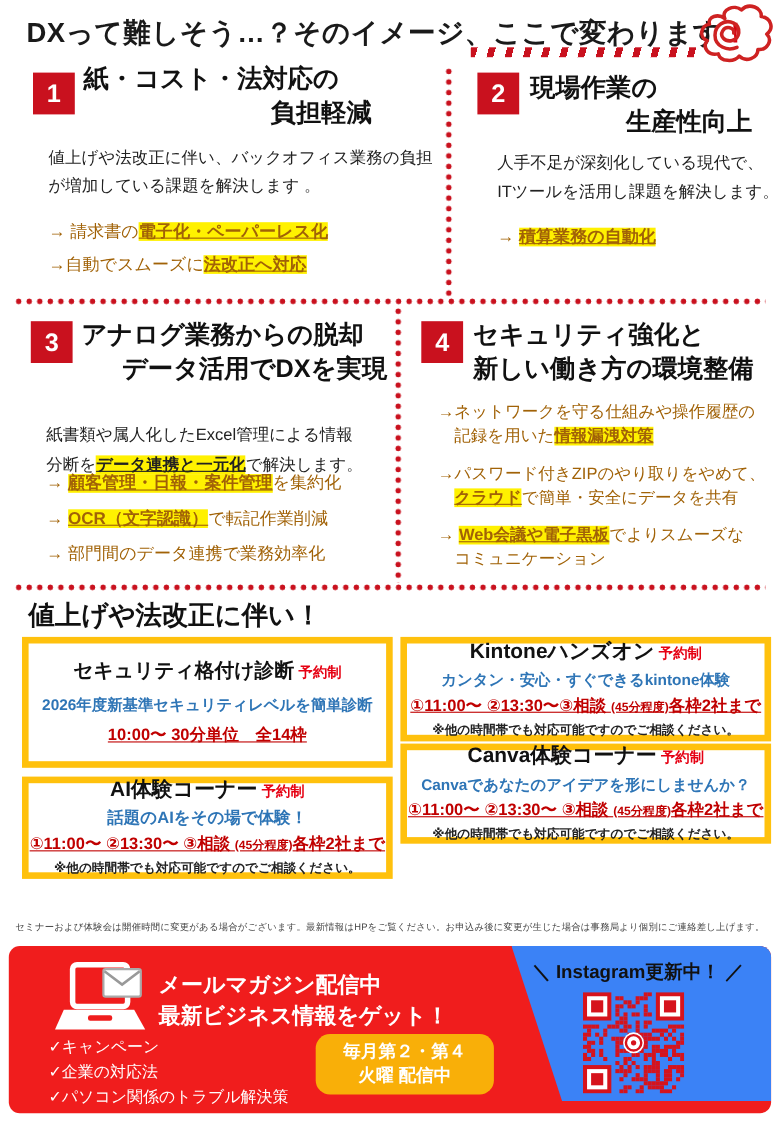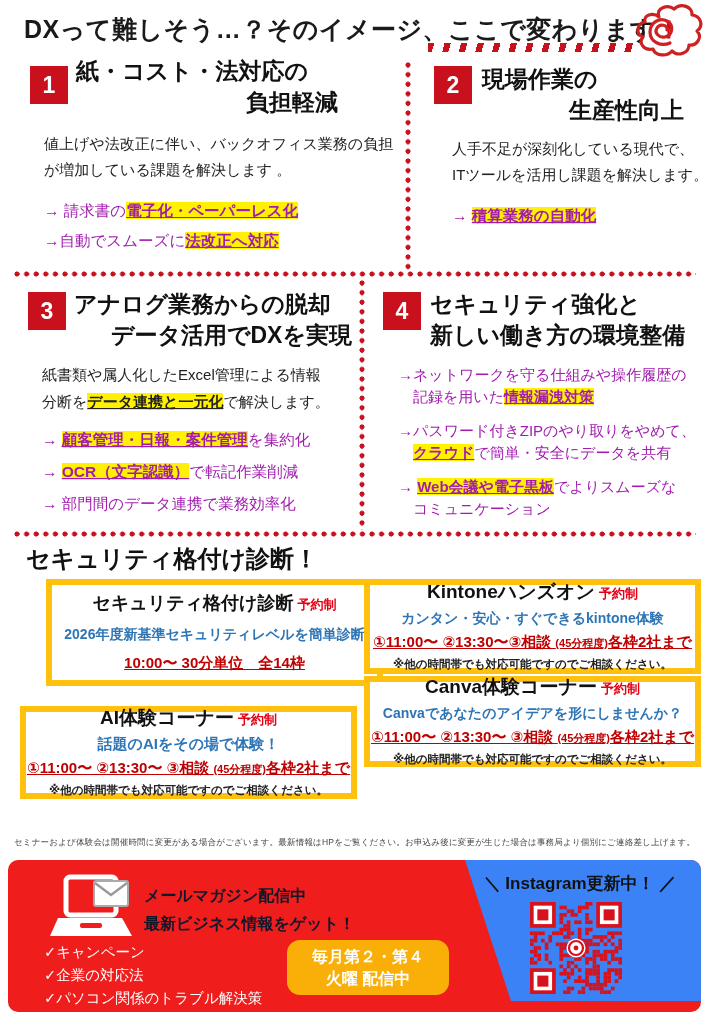--- a/index.html
+++ b/index.html
@@ -20,49 +20,49 @@
   
   .dots-h { height:6px; background-image:radial-gradient(circle at 3px 3px,#C9111E 2.3px,transparent 2.8px); background-size:9.6px 6px; }
   .dots-v { width:6px; background-image:radial-gradient(circle at 3px 3px,#C9111E 2.3px,transparent 2.8px); background-size:6px 9.6px; }
 
   
   .numbox { width:38px; height:38px; background:#C9111E; color:#fff; font-size:23px; font-weight:bold;
     display:flex; align-items:center; justify-content:center; }
   .sec-title { font-size:23px; font-weight:bold; line-height:31px; color:#111; }
   .t2-right { text-align:right; padding-right:6px; }
   .sec-body { font-size:15px; line-height:26px; color:#222; }
-  .bullets { font-size:15.5px; color:#a21caf; }
+  .bullets { font-size:15.5px; color:#a16207; }
   .bullets .bullet { line-height:30px; white-space:nowrap; }
   .bullets-multi .bullet { line-height:21.5px; margin-bottom:13px; white-space:nowrap; }
   .hl { background:#FFF100; font-weight:bold; text-decoration:underline; }
   .sm { font-size:11px; }
 
   
   .booth-heading { left:26px; top:543px; font-size:24px; font-weight:bold; color:#111; }
   .booth-box { border:6px solid #FFC10D; background:#fff; display:flex; flex-direction:column;
     align-items:center; justify-content:center; text-align:center; }
   .bb-titlerow { font-size:18px; font-weight:bold; color:#111; line-height:22px; }
   .bb-tag { font-size:13px; font-weight:bold; color:#E60012; margin-left:4px; }
   .bb-sub { font-size:14px; font-weight:bold; color:#2E75B6; line-height:20px; }
   .bb-sched { font-size:15px; font-weight:bold; color:#C00000; text-decoration:underline; line-height:21px; }
   .bb-note { font-size:11.5px; font-weight:bold; color:#222; line-height:15px; }
-  #box1 { left:20px;  top:579px; width:337px; height:107px; gap:8px;margin-left:26px; }
+  #box1 { left:20px;  top:579px; width:337px; height:119px; gap:8px; }
   #box2 { left:364px; top:579px; width:337px; height:95px;  gap:3px; }
   #box3 { left:20px;  top:706px; width:337px; height:93px;  gap:3px; }
   #box4 { left:364px; top:676px; width:337px; height:91px;  gap:3px; }
 
   .disclaimer { left:0; right:0; top:837px; text-align:center; font-size:8.5px; color:#444; letter-spacing:.2px; }
 
   
   .footer { left:8px; top:860px; width:693px; height:152px; background:#F01D1D; border-radius:10px; overflow:hidden; }
   .white-panel { right:0; top:0; width:252px; height:141px; background:#3b82f6;
     clip-path:polygon(16px 0, 252px 0, 252px 141px, 62px 141px); }
   .insta-txt { left:10px; right:0; top:12px; text-align:center; font-size:17px; font-weight:bold; color:#111; white-space:nowrap; }
   .qr { left:81px; top:42px; }
-  .fl-headline { left:136px; top:22px; color:#0f172a; font-size:16px; font-weight:bold; line-height:28px; }
+  .fl-headline { left:136px; top:22px; color:#ffffff; font-size:20px; font-weight:bold; line-height:28px; }
   .fl-checks { left:36px; top:81px; color:#fff; font-size:14.5px; line-height:23px; }
   .badge { left:279px; top:80px; width:162px; height:55px; background:#F9AF08; border-radius:13px;
     display:flex; flex-direction:column; align-items:center; justify-content:center;
     color:#fff; font-size:16px; font-weight:bold; line-height:22px; }
 </style>
 </head>
 <body>
 
 <div class="page">
 
@@ -99,39 +99,39 @@
   <div class="abs sec-body" style="left:452px;top:136px"><span>人手不足が深刻化している現代で、</span><br><span>ITツールを活用し課題を解決します。</span></div>
   <div class="abs bullets" style="left:452px;top:201px">
     <div class="bullet"><span>→ </span><span class="hl">積算業務の自動化</span></div>
   </div>
 
   <div class="abs numbox" style="left:28px;top:292px">3</div>
   <div class="abs sec-title" style="left:74px;top:289px;width:284px">
     <div>アナログ業務からの脱却</div>
     <div class="t2-right">データ活用でDXを実現</div>
   </div>
-  <div class="abs sec-body" style="left:42px;top:361px;line-height:27px"><span>紙書類や属人化したExcel管理による情報</span><br><span>分断を</span><span class="hl">データ連携と一元化</span><span>で解決します。</span></div>
+  <div class="abs sec-body" style="left:42px;top:382px;line-height:27px"><span>紙書類や属人化したExcel管理による情報</span><br><span>分断を</span><span class="hl">データ連携と一元化</span><span>で解決します。</span></div>
   <div class="abs bullets" style="left:42px;top:424px">
     <div class="bullet" style="line-height:32px"><span>→ </span><span class="hl">顧客管理・日報・案件管理</span><span>を集約化</span></div>
     <div class="bullet" style="line-height:32px"><span>→ </span><span class="hl">OCR（文字認識）</span><span>で転記作業削減</span></div>
     <div class="bullet" style="line-height:32px"><span>→ 部門間のデータ連携で業務効率化</span></div>
   </div>
 
   <div class="abs numbox" style="left:383px;top:292px">4</div>
   <div class="abs sec-title" style="left:430px;top:289px;width:270px">
     <div>セキュリティ強化と</div>
     <div>新しい働き方の環境整備</div>
   </div>
   <div class="abs bullets bullets-multi" style="left:398px;top:364px;font-size:15px">
     <div class="bullet"><span>→ネットワークを守る仕組みや操作履歴の</span><br><span>　記録を用いた</span><span class="hl">情報漏洩対策</span></div>
     <div class="bullet"><span>→パスワード付きZIPのやり取りをやめて、</span><br><span>　</span><span class="hl">クラウド</span><span>で簡単・安全にデータを共有</span></div>
     <div class="bullet"><span>→ </span><span class="hl">Web会議や電子黒板</span><span>でよりスムーズな</span><br><span>　コミュニケーション</span></div>
   </div>
 
-  <div class="abs booth-heading">セキュリティ格付け診断！</div>
+  <div class="abs booth-heading">値上げや法改正に伴い！</div>
 
   <div id="box1" class="abs booth-box">
     <div class="bb-titlerow"><span>セキュリティ格付け診断</span><span class="bb-tag">予約制</span></div>
     <div class="bb-sub">2026年度新基準セキュリティレベルを簡単診断</div>
     <div class="bb-sched"><span>10:00〜 30分単位　全14枠</span></div>
   </div>
 
   <div id="box2" class="abs booth-box">
     <div class="bb-titlerow" style="font-size:19px"><span>Kintoneハンズオン</span><span class="bb-tag">予約制</span></div>
     <div class="bb-sub">カンタン・安心・すぐできるkintone体験</div>

